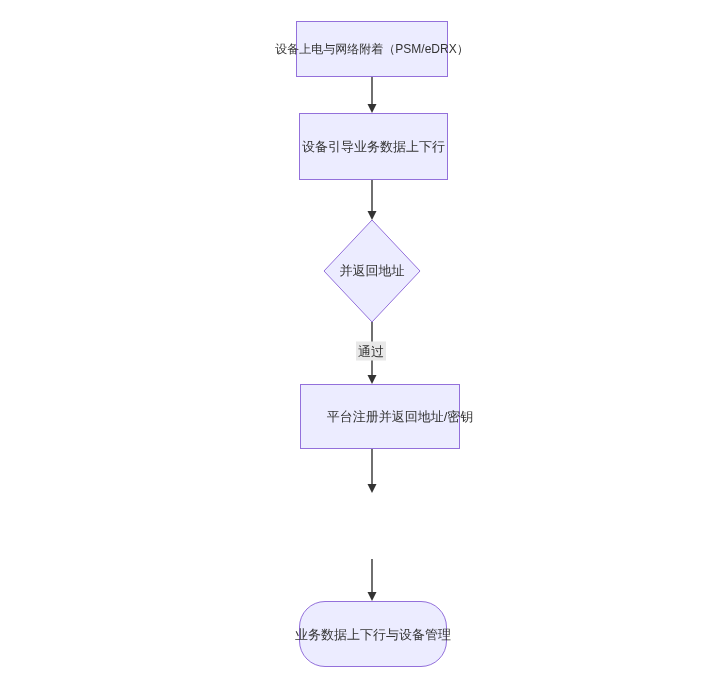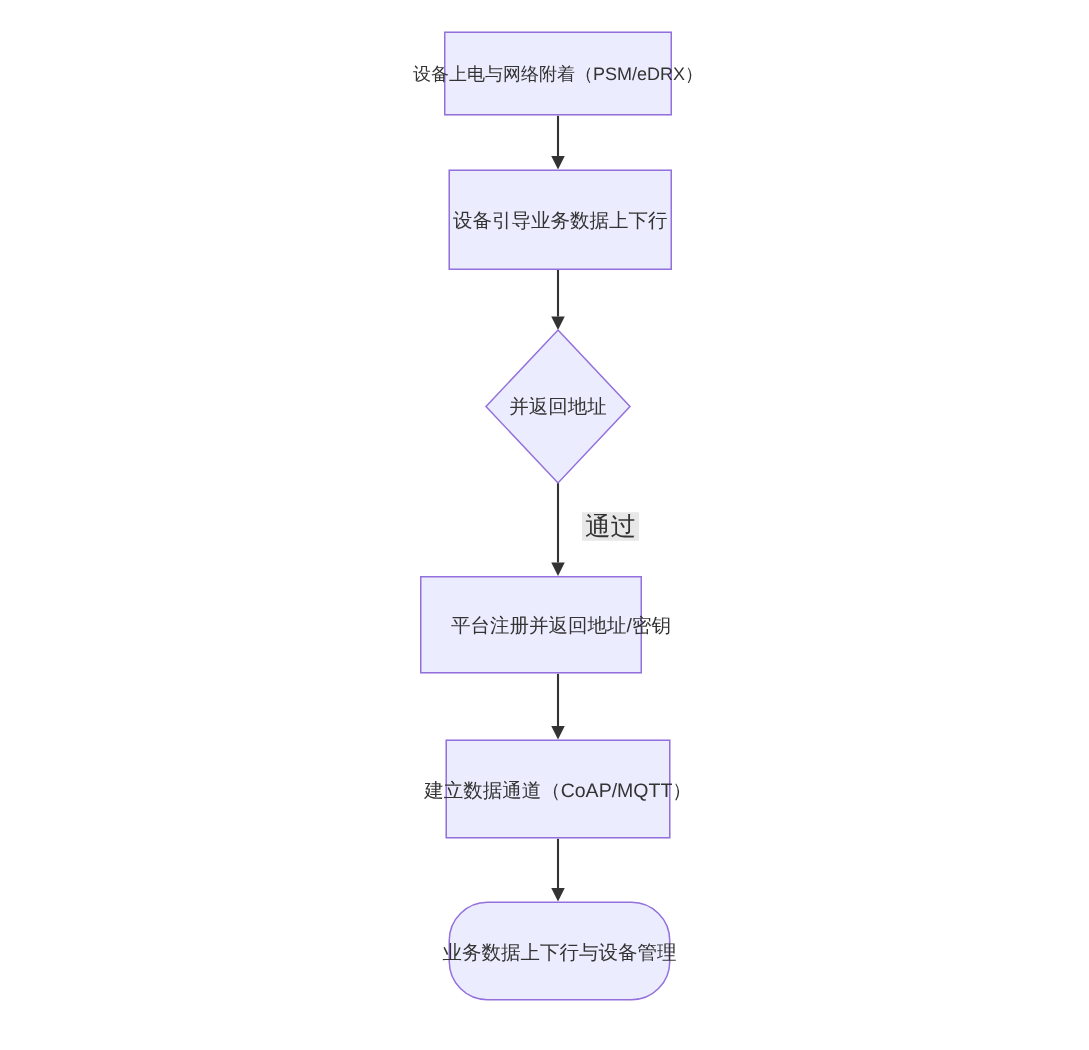--- a/index.html
+++ b/index.html
@@ -39,24 +39,23 @@
   .diamond-label{
     position:absolute;left:372px;top:271px;
     transform:translate(-50%,-50%);
     font-size:13px;line-height:20px;white-space:nowrap;
     color:var(--text);
   }
   .edge-label{
     position:absolute;left:371px;top:351px;
     transform:translate(-50%,-50%);
     background:var(--edge-label-bg);
-    font-size:17px;line-height:17px;
+    font-size:13px;line-height:17px;
     padding:1px 2px;white-space:nowrap;
     color:var(--text);
-    margin-left:36px;
   }
 </style>
 </head>
 <body>
 
 <div class="canvas">
 
   <svg class="edge-layer" viewBox="0 0 726 700">
     <g>
       <line x1="372" y1="77" x2="372" y2="104"></line>
@@ -88,28 +87,24 @@
 
   <div class="node" style="left:299px;top:113px;width:149px;height:67px;">
     <div class="node-label-line">设备引导</div>
     <div class="node-label-line">业务数据上下行</div>
   </div>
 
   <div class="diamond-label">并返回地址</div>
 
   <div class="edge-label">通过</div>
 
-  <div class="node" style="left:280px;top:384px;width:148px;height:65px;padding-left:40px;">
+  <div class="node" style="left:300px;top:384px;width:160px;height:65px;padding-left:40px;">
     <div class="node-label-line">平台注册</div>
     <div class="node-label-line">并返回地址/密钥</div>
   </div>
 
-  <div class="node" style="left:297px;top:493px;width:150px;height:66px;">
-    <div class="node-label-line">建立数据通道</div>
-    <div class="node-label-line">（CoAP/MQTT）</div>
-  </div>
 
   <div class="node" style="left:299px;top:601px;width:148px;height:66px;border-radius:26px;">
     <div class="node-label-line">业务数据上下行</div>
     <div class="node-label-line">与设备管理</div>
   </div>
 
 </div>
 
 </body></html>

